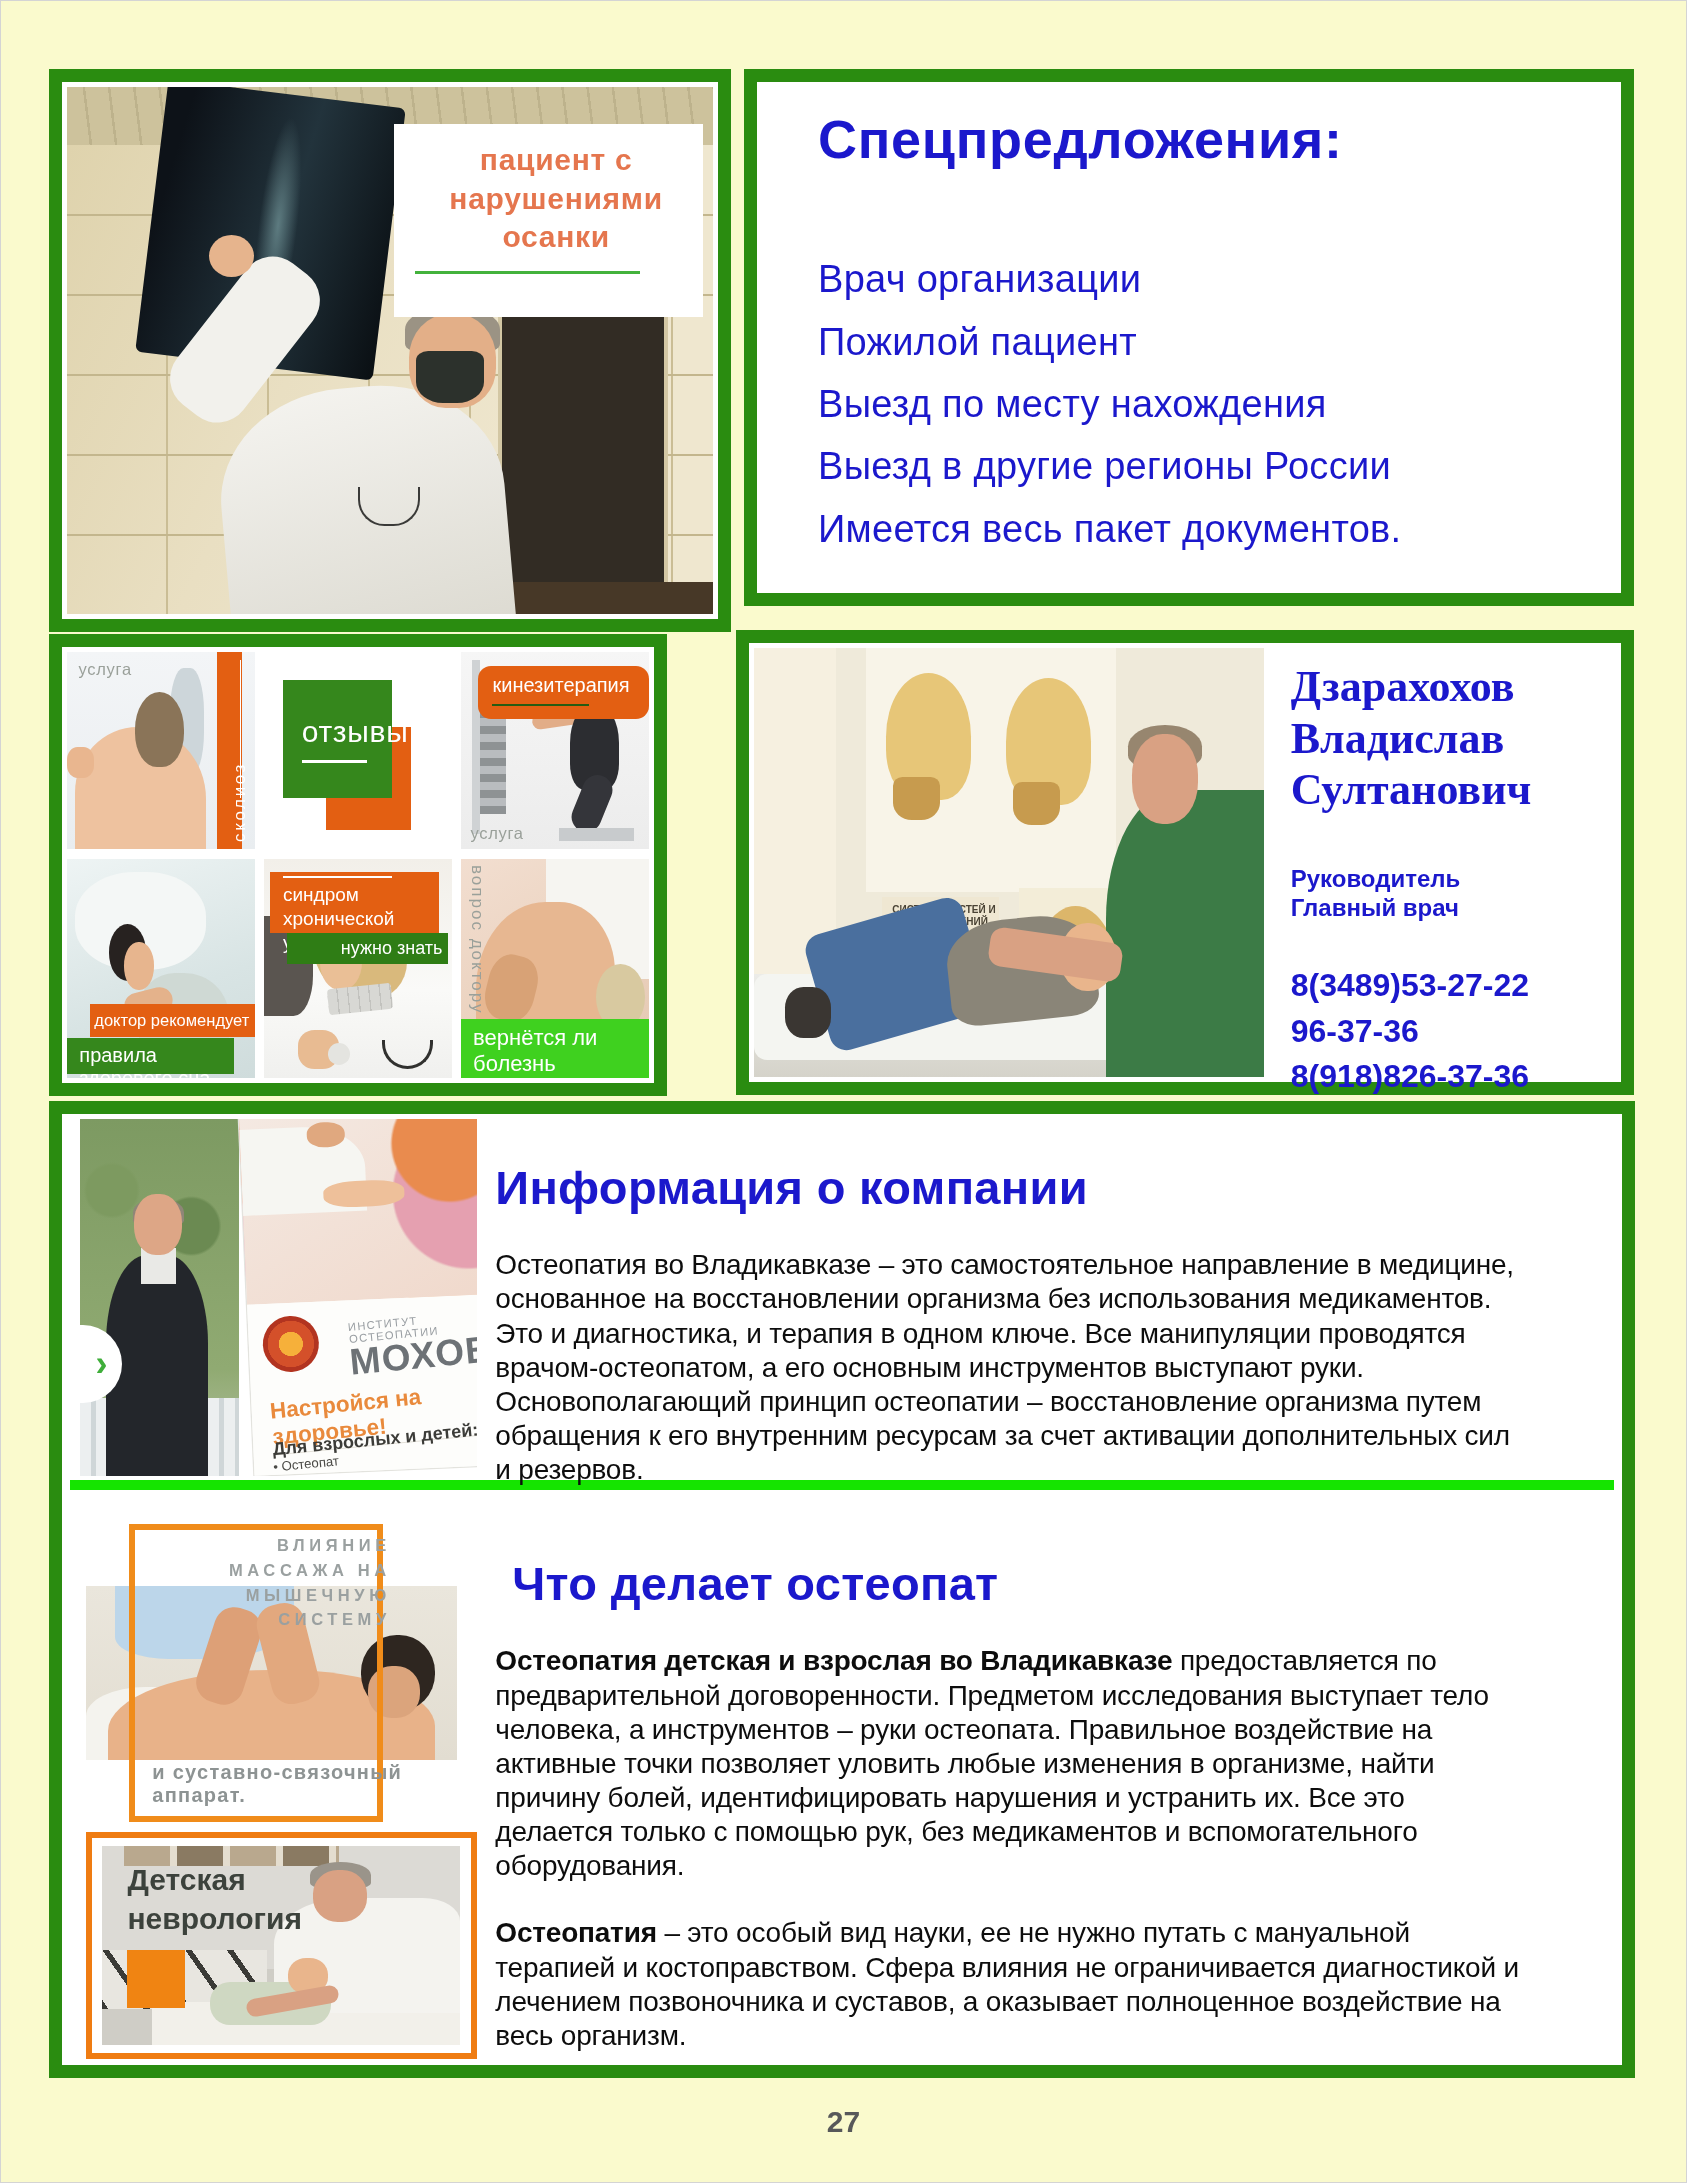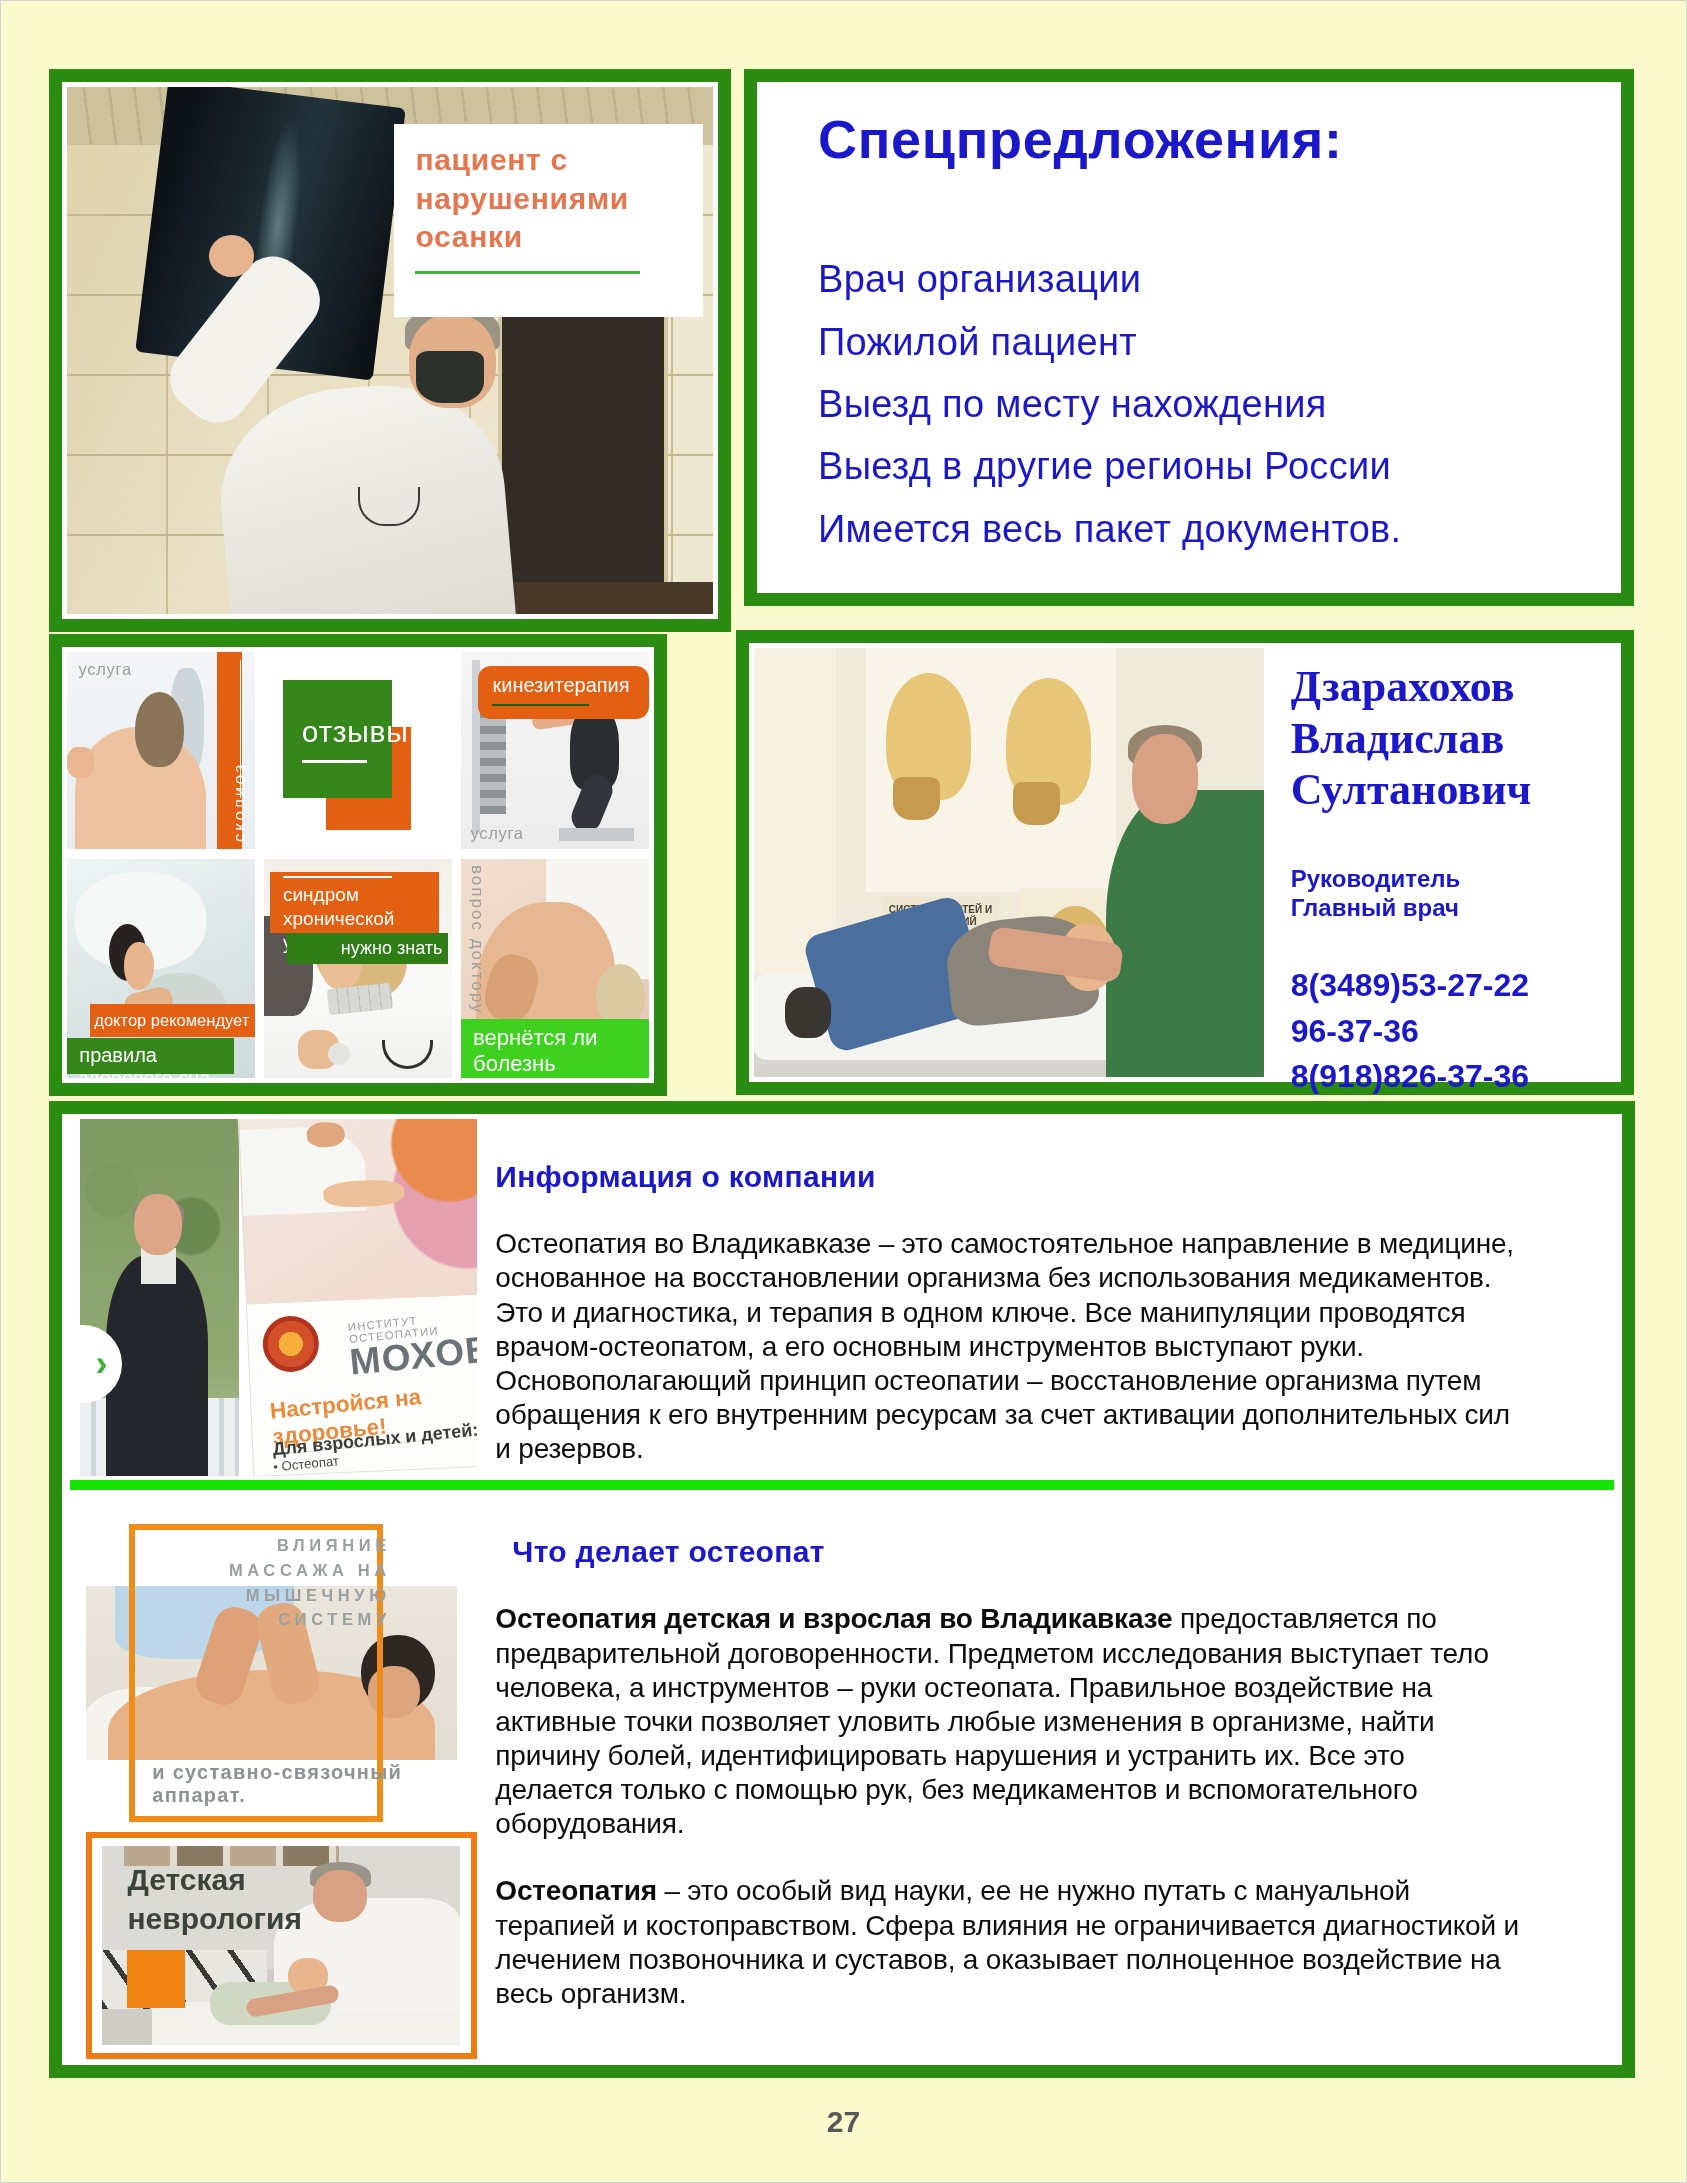--- a/index.html
+++ b/index.html
@@ -7,21 +7,21 @@
   .page{position:relative;width:1687px;height:2183px;background:#fafacd;border:1.3px solid #d4d4d4;box-sizing:border-box;overflow:hidden;}
   .block{position:absolute;background:#fff;border:13.2px solid #2a8c10;box-sizing:border-box;padding:5.3px;}
   .b1{left:48px;top:68px;width:682px;height:563px;}
   .b2{left:743px;top:68px;width:890px;height:537px;padding:26.4px 26.4px 0 61px;}
   .b3{left:48px;top:633px;width:618px;height:462px;}
   .b4{left:735px;top:629px;width:898px;height:465px;}
   .b5{left:48px;top:1100px;width:1586px;height:977px;}
 
   
   .abs{position:absolute;}
-  .photo{position:relative;overflow:hidden;}
+  .photo{position:relative;overflow:hidden;text-align:center;}
 
   
   .p1{width:100%;height:100%;background:linear-gradient(115deg,#ded2ab,#e9dfc2 40%,#efe7cf 75%);}
   .p1-ceil{left:0;top:0;width:100%;height:11%;background:repeating-linear-gradient(83deg,#cdc29c 0 22.5px,#bdb28c 22.5px 25px);}
   .p1-tiles{left:0;top:11%;width:100%;height:89%;background:
      repeating-linear-gradient(0deg,transparent 0 78px,#c3b68d 78px 80px),
      repeating-linear-gradient(90deg,transparent 0 99px,#cabd95 99px 101px);}
   .p1-door{right:7%;top:42%;width:25%;height:58%;background:#322c24;border:4.6px solid #d3c7a4;border-bottom:none;}
   .p1-desk{right:0;bottom:0;width:66%;height:6%;background:#473827;}
   .p1-xray{left:13%;top:1%;width:37%;height:52%;background:linear-gradient(100deg,#0d1218 10%,#22333c 55%,#0a0f13);border-radius:6.6px;transform:rotate(7deg);}
@@ -191,21 +191,21 @@
   .np-dhead{position:absolute;right:26%;top:12%;width:15%;height:26%;background:#d9a183;border-radius:46%;}
   .np-dhair{position:absolute;right:25%;top:8%;width:17%;height:13%;background:#9a948a;border-radius:50% 50% 20% 20%;}
   .np-bed{position:absolute;left:14%;bottom:0;width:86%;height:22%;background:#f2f0ea;}
   .np-child{position:absolute;left:30%;bottom:10%;width:34%;height:22%;background:#cfd8c2;border-radius:20px;}
   .np-chead{position:absolute;left:52%;bottom:26%;width:11%;height:18%;background:#e9b58c;border-radius:46%;}
   .np-arm{position:absolute;left:40%;bottom:18%;width:26%;height:9%;background:#d9a183;border-radius:13.2px;transform:rotate(-10deg);}
   .np-sq{position:absolute;left:7%;top:52%;width:58px;height:58px;background:#f08412;}
   .np-title{position:absolute;left:7%;top:7%;color:#3c423c;font-size:30px;font-weight:bold;line-height:1.3;}
   
   .right-col{position:absolute;left:428px;top:0;width:1024px;}
-  .sec-title{color:#1b18cc;font-size:30px;font-weight:bold;letter-spacing:0.3px;}
+  .sec-title{color:#1b18cc;font-size:47px;font-weight:bold;letter-spacing:0.3px;}
   .it{margin-top:41px;}
   .ot{margin-top:69px;padding-left:17px;}
   .body-p{margin-top:33px;color:#0d0d0d;font-size:28px;line-height:1.22;letter-spacing:-0.2px;}
   .body-p b{font-weight:bold;}
 
   .page-num{position:absolute;left:0;right:0;top:2104px;text-align:center;color:#57585a;font-size:30px;font-weight:bold;}
 </style>
 </head>
 <body>
 

